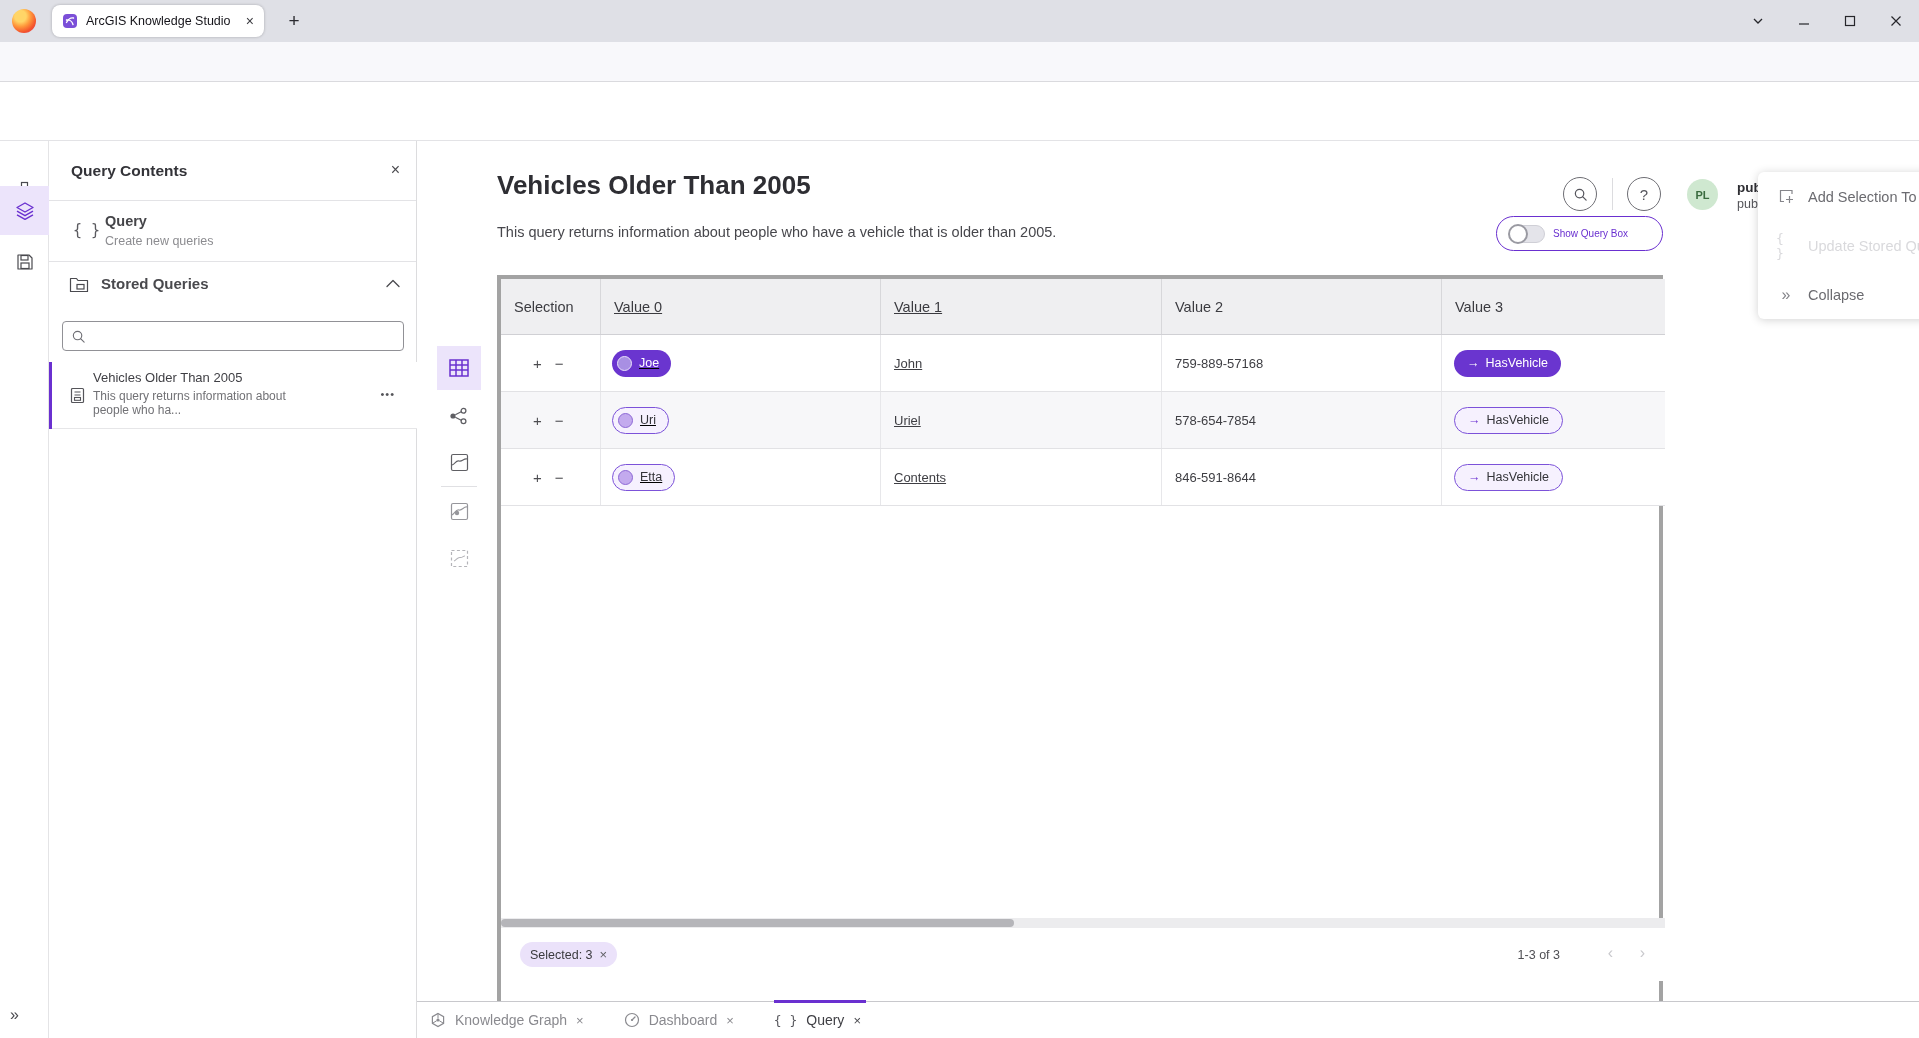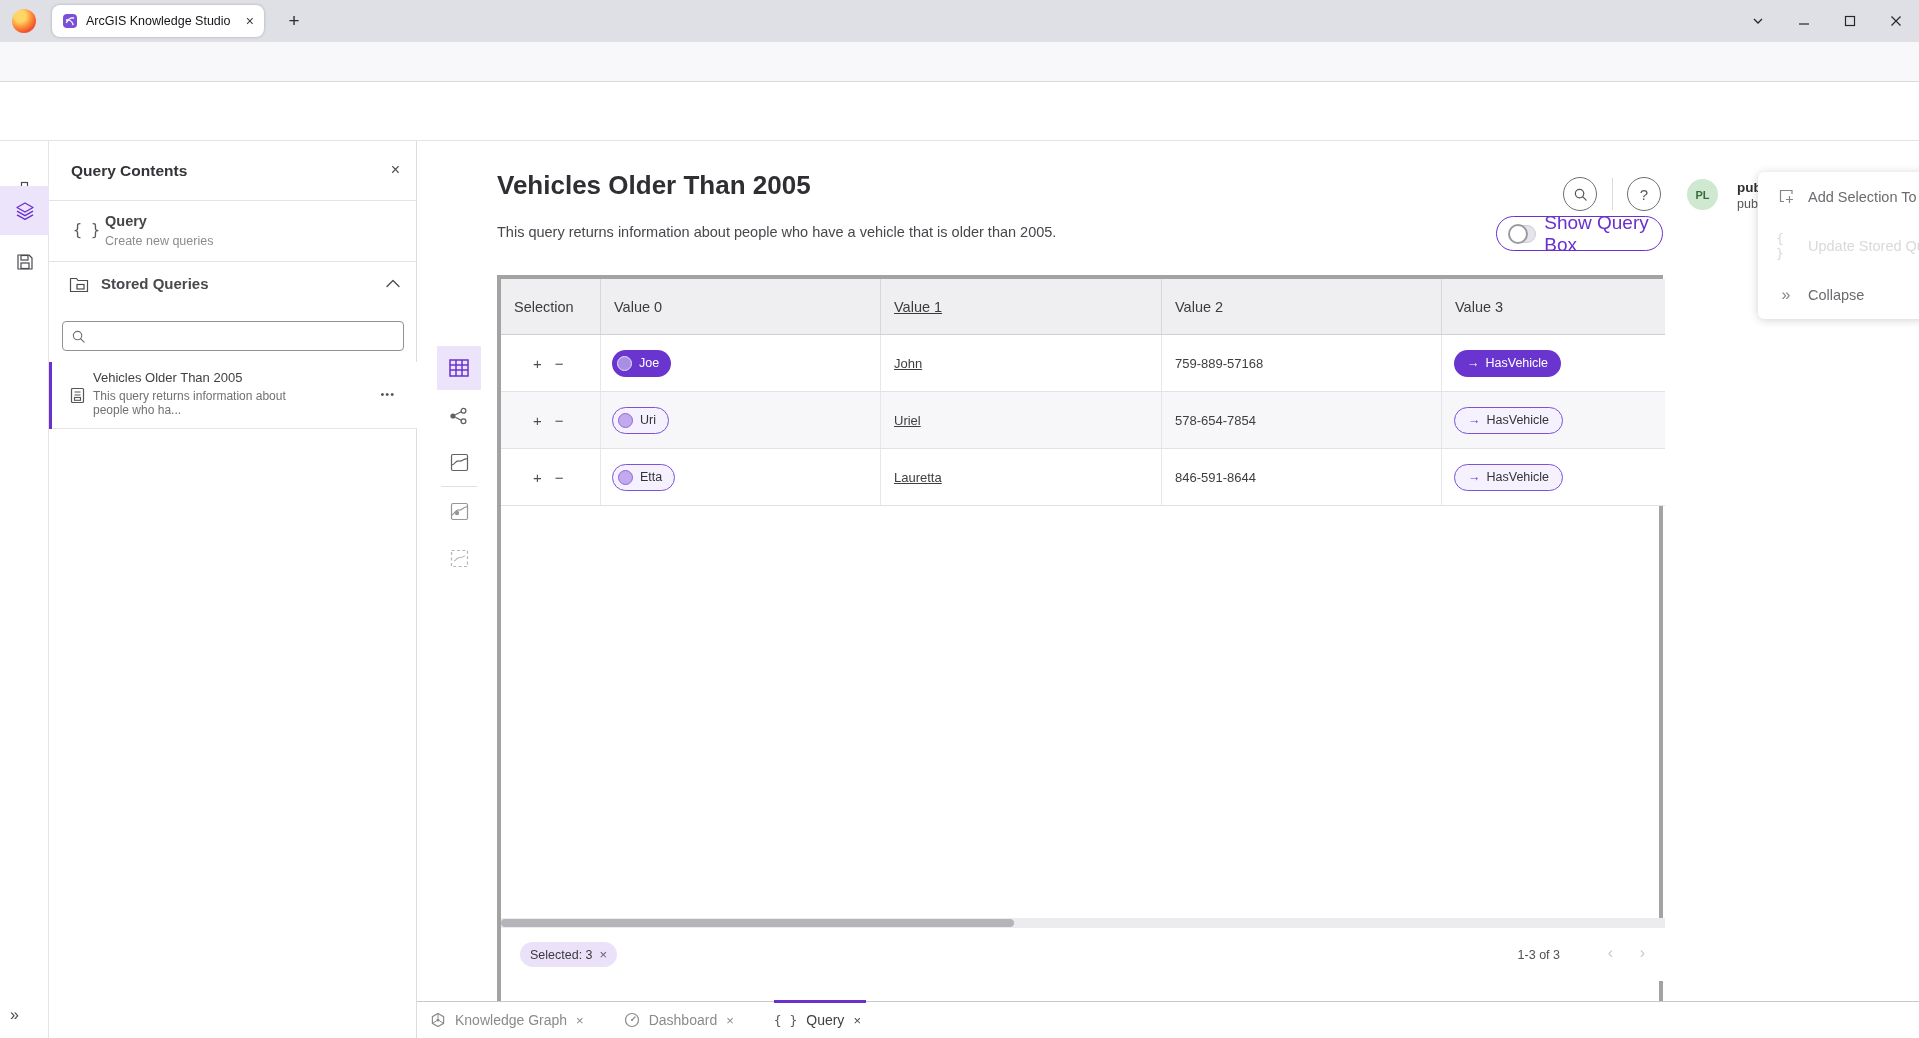--- a/index.html
+++ b/index.html
@@ -87,32 +87,32 @@
   .mtool-div { position:absolute; left:441px; top:486px; width:36px; height:1px; background:#e0e0e3; }
 
   
   .main-title { position:absolute; left:497px; top:170px; font-size:26px; font-weight:700; color:#2e2e33; }
   .main-desc { position:absolute; left:497px; top:224px; font-size:14.5px; color:#47474c; }
   .toggle-pill { position:absolute; left:1496px; top:216px; width:167px; height:35px; border:1px solid var(--accent,#6a30d0);
                  border-radius:18px; display:flex; align-items:center; padding:0 12px; gap:8px; background:#fff; }
   .switch { position:relative; width:36px; height:18px; background:#e4e4ea; border:1px solid #cfcfd6; border-radius:9px; }
   .switch .knob { position:absolute; left:-2px; top:-2px; width:20px; height:20px; background:#fff;
                   border:2px solid #9a9aa2; border-radius:50%; }
-  .toggle-label { font-size:19px; color:var(--accent,#6a30d0); }
+  .toggle-label { font-size:10px; color:var(--accent,#6a30d0); }
 
   
   .card { position:absolute; left:497px; top:275px; width:1166px; height:816px; border:4px solid #a3a3a3; background:#fff; }
   .t-head { position:absolute; left:0; top:0; width:1164px; height:56px; background:#efeff1; border-bottom:1px solid #d0d0d4; display:flex; }
   .t-head .hc { display:flex; align-items:center; padding-left:13px; font-size:14.5px; color:#3b3b40; border-right:1px solid #d7d7da; }
   .t-head .hc:last-child { border-right:none; }
   .t-row { position:absolute; left:0; width:1164px; height:57px; display:flex; border-bottom:1px solid #e2e2e5; background:#fff; }
   .t-row.alt { background:#f7f7f9; }
   .t-row .tc { display:flex; align-items:center; border-right:1px solid #e7e7ea; height:100%; }
   .t-row .tc:last-child { border-right:none; }
-  .c0 { width:100px; } .c1 { width:280px; } .c2 { width:281px;text-decoration:underline; } .c3 { width:280px; } .c4 { flex:1; }
+  .c0 { width:100px; } .c1 { width:280px;text-decoration:underline; } .c2 { width:281px;text-decoration:underline; } .c3 { width:280px; } .c4 { flex:1; }
   .selpm { padding-left:32px; gap:13px; font-size:15px; color:#4c4c50; }
   .selpm span { cursor:default; }
   .cellv { padding-left:13px; font-size:13px; color:#3e3e43; }
   .pill { display:flex; align-items:center; height:27px; border-radius:14px; margin-left:11px; padding:0 12px 0 5px; gap:7px; font-size:12.5px; }
   .pill .dot { width:15px; height:15px; border-radius:50%; }
   .pill.fill { background:var(--pill-fill,#6a35cf); color:#fff; }
   .pill.fill .dot { background:#a88fe3; border:1.5px solid #e9e1fa; }
   .pill.line { background:#f6f1fe; border:1.5px solid #7c52d9; color:#333338; }
   .pill.line .dot { background:#c3aaee; border:1.5px solid #8d68d6; }
   .rpill { display:flex; align-items:center; height:27px; border-radius:14px; margin-left:12px; padding:0 13px; gap:6px; font-size:12.5px; }
@@ -425,21 +425,21 @@
       <div class="tc c0 selpm">
         <span>+</span>
         <span>−</span>
       </div>
       <div class="tc c1">
           <div class="pill line">
             <span class="dot"></span>
             <span>Etta</span>
           </div>
         </div>
-      <div class="tc c2 cellv">Lauretta</div>
+      <div class="tc c2 cellv">Contents</div>
       <div class="tc c3 cellv">846-591-8644</div>
       <div class="tc c4">
           <div class="rpill line">
             <span class="arr">→</span>
             <span>HasVehicle</span>
           </div>
         </div>
     </div>
 
     <div class="scroll-track">

